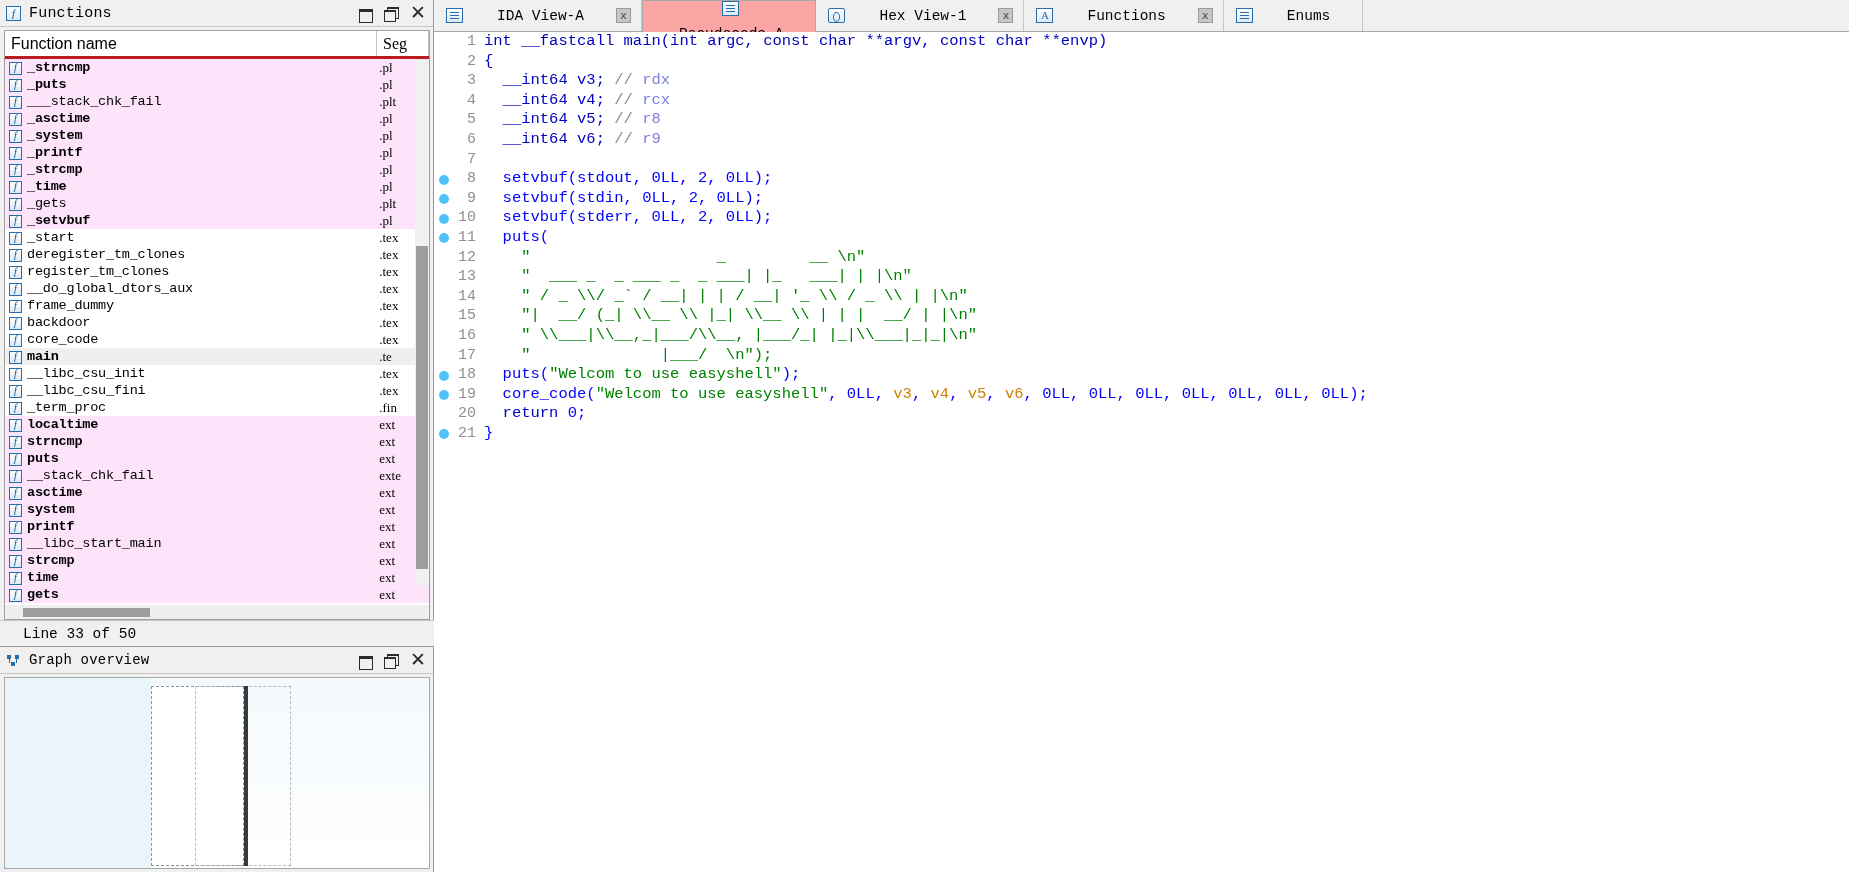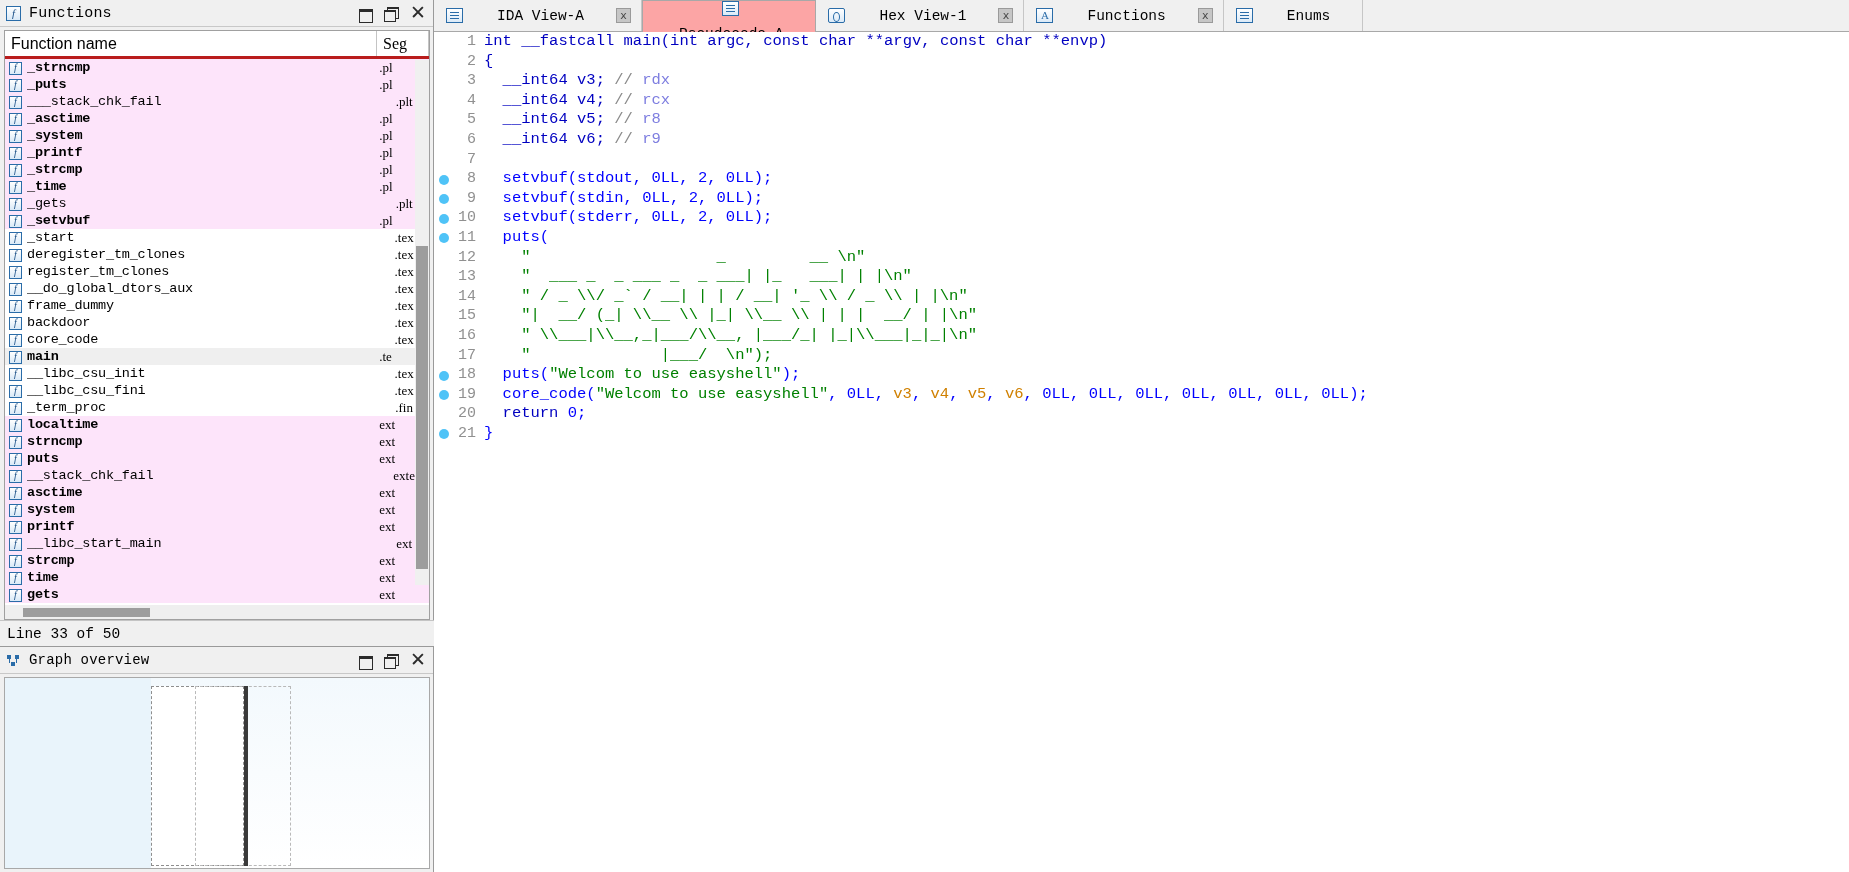--- a/index.html
+++ b/index.html
@@ -109,21 +109,21 @@
     letter-spacing: -0.2px;
   }
   .fn-row.thin .f-name { font-weight: 400; }
   .fn-row .f-seg {
     width: 56px; overflow: hidden;
     padding-left: 6px;
     font-weight: 400;
     font-family:"Liberation Serif", serif;
     font-size: 13px;
   }
-  .fn-row.thin .f-seg { font-weight: 400; text-align: center; }
+  .fn-row.thin .f-seg { font-weight: 400; }
 
   
   #fn-vscroll {
     position: absolute; right: 0; top: 29px;
     width: 14px; height: 525px;
     background: #f0f0f0;
   }
   #fn-vthumb {
     position: absolute; right: 1px; top: 186px;
     width: 12px; height: 323px;
@@ -139,21 +139,21 @@
     position: absolute; left: 18px; top: 3px;
     width: 127px; height: 9px;
     background: #9d9d9d;
   }
 
   
   #fn-status {
     position: absolute; left: 0; top: 620px;
     width: 434px; height: 26px;
     display: flex; align-items: center;
-    padding-left: 7px;
+    padding-left: 23px;
     background: #f0f0f0;
     font-family: "Liberation Mono", monospace;
     font-size: 14.5px; color: #000;
     border-top: 1px solid #c4c4c4;
   }
 
   
   #graph-window {
     position: absolute; left: 0; top: 646px;
     width: 434px; height: 226px;

